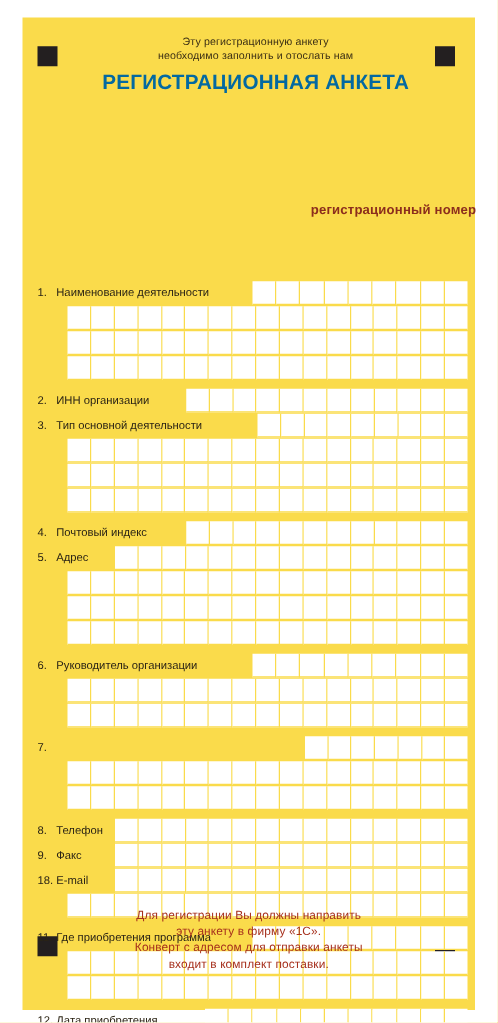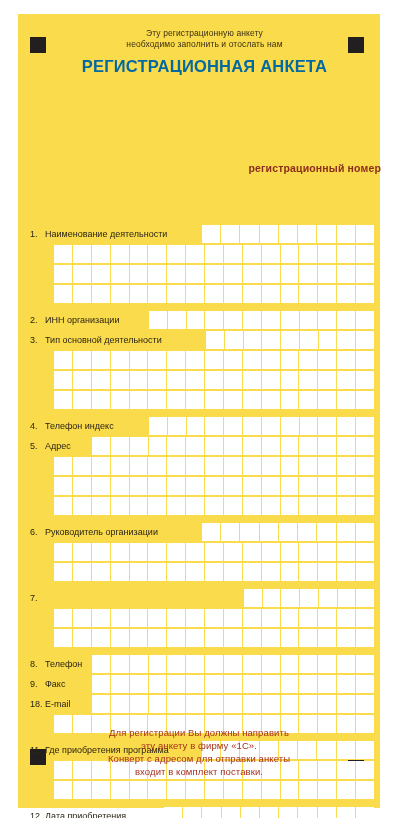--- a/index.html
+++ b/index.html
@@ -359,21 +359,21 @@
             <div class="cell"></div>
             <div class="cell"></div>
             <div class="cell"></div>
             <div class="cell"></div>
         </div>
       </div>
 
       <div class="row">
         <div class="label" style="width:125px">
           <span class="num">4.</span>
-            <span>Телефон индекс</span>
+            <span>Почтовый индекс</span>
         </div>
         <div class="cells">
           <div class="cell"></div>
             <div class="cell"></div>
             <div class="cell"></div>
             <div class="cell"></div>
             <div class="cell"></div>
             <div class="cell"></div>
             <div class="cell"></div>
             <div class="cell"></div>

